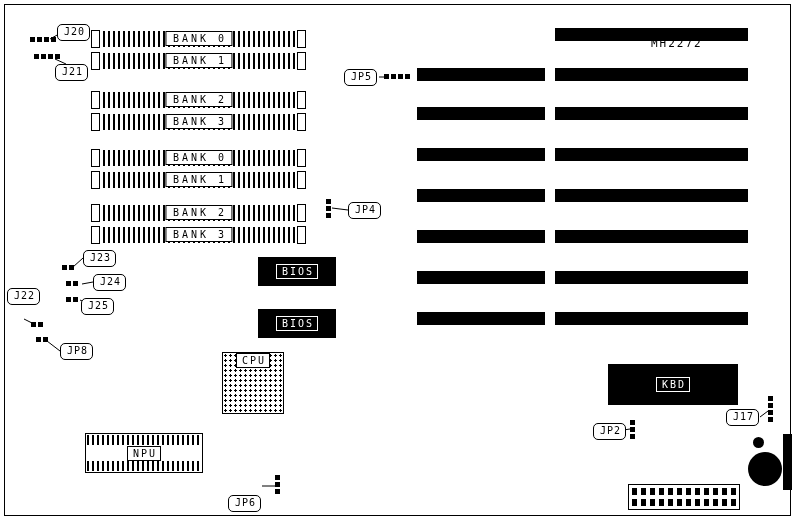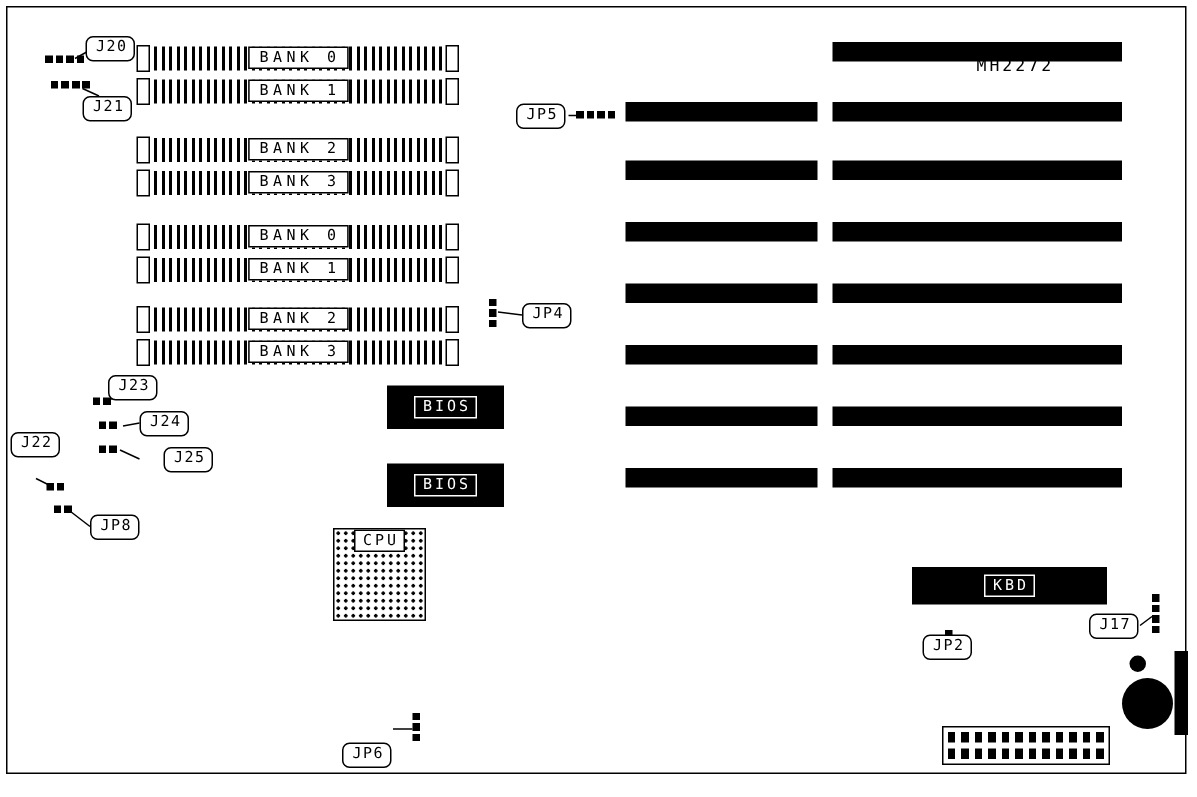--- a/index.html
+++ b/index.html
@@ -159,44 +159,49 @@
     <span class="chiplabel">BIOS</span>
   </div>
   <div class="chip" style="left:258px;top:309px;width:78px;height:29px">
     <span class="chiplabel">BIOS</span>
   </div>
 
   <div class="cpu" style="left:222px;top:352px;width:62px;height:62px">
     <span class="whitelabel">CPU</span>
   </div>
 
-
-  <div class="chip" style="left:608px;top:378px;width:130px;height:25px">
+  <div class="npu" style="left:85px;top:433px;width:118px;height:40px">
+    <div class="band t"></div>
+    <div class="band b"></div>
+    <span class="whitelabel">NPU</span>
+  </div>
+
+  <div class="chip" style="left:608px;top:364px;width:130px;height:41px">
     <span class="chiplabel">KBD</span>
   </div>
 
   <div class="pconn" style="left:628px;top:484px;width:112px;height:26px">
     <div class="pinrow"></div>
     <div class="pinrow"></div>
   </div>
 
   <div class="dinbar" style="left:783px;top:434px;width:9px;height:56px"></div>
   <div class="circle" style="left:753px;top:437px;width:11px;height:11px"></div>
   <div class="circle" style="left:748px;top:452px;width:34px;height:34px"></div>
 
   <div class="jbox" style="left:57px;top:24px">J20</div>
   <div class="jbox" style="left:55px;top:64px">J21</div>
   <div class="jbox" style="left:344px;top:69px">JP5</div>
   <div class="jbox" style="left:348px;top:202px">JP4</div>
-  <div class="jbox" style="left:72px;top:250px">J23</div>
+  <div class="jbox" style="left:83px;top:250px">J23</div>
   <div class="jbox" style="left:93px;top:274px">J24</div>
-  <div class="jbox" style="left:109px;top:298px">J25</div>
+  <div class="jbox" style="left:81px;top:298px">J25</div>
   <div class="jbox" style="left:7px;top:288px">J22</div>
   <div class="jbox" style="left:60px;top:343px">JP8</div>
-  <div class="jbox" style="left:615px;top:423px">JP2</div>
+  <div class="jbox" style="left:593px;top:423px">JP2</div>
   <div class="jbox" style="left:726px;top:409px">J17</div>
   <div class="jbox" style="left:228px;top:495px">JP6</div>
 
   <div class="ph" style="left:30px;top:37px;width:26px;height:5px"></div>
   <div class="ph" style="left:34px;top:54px;width:26px;height:5px"></div>
   <div class="ph" style="left:384px;top:74px;width:26px;height:5px"></div>
   <div class="pv" style="left:326px;top:199px;width:5px;height:19px"></div>
   <div class="ph" style="left:62px;top:265px;width:12px;height:5px"></div>
   <div class="ph" style="left:66px;top:281px;width:12px;height:5px"></div>
   <div class="ph" style="left:66px;top:297px;width:12px;height:5px"></div>

